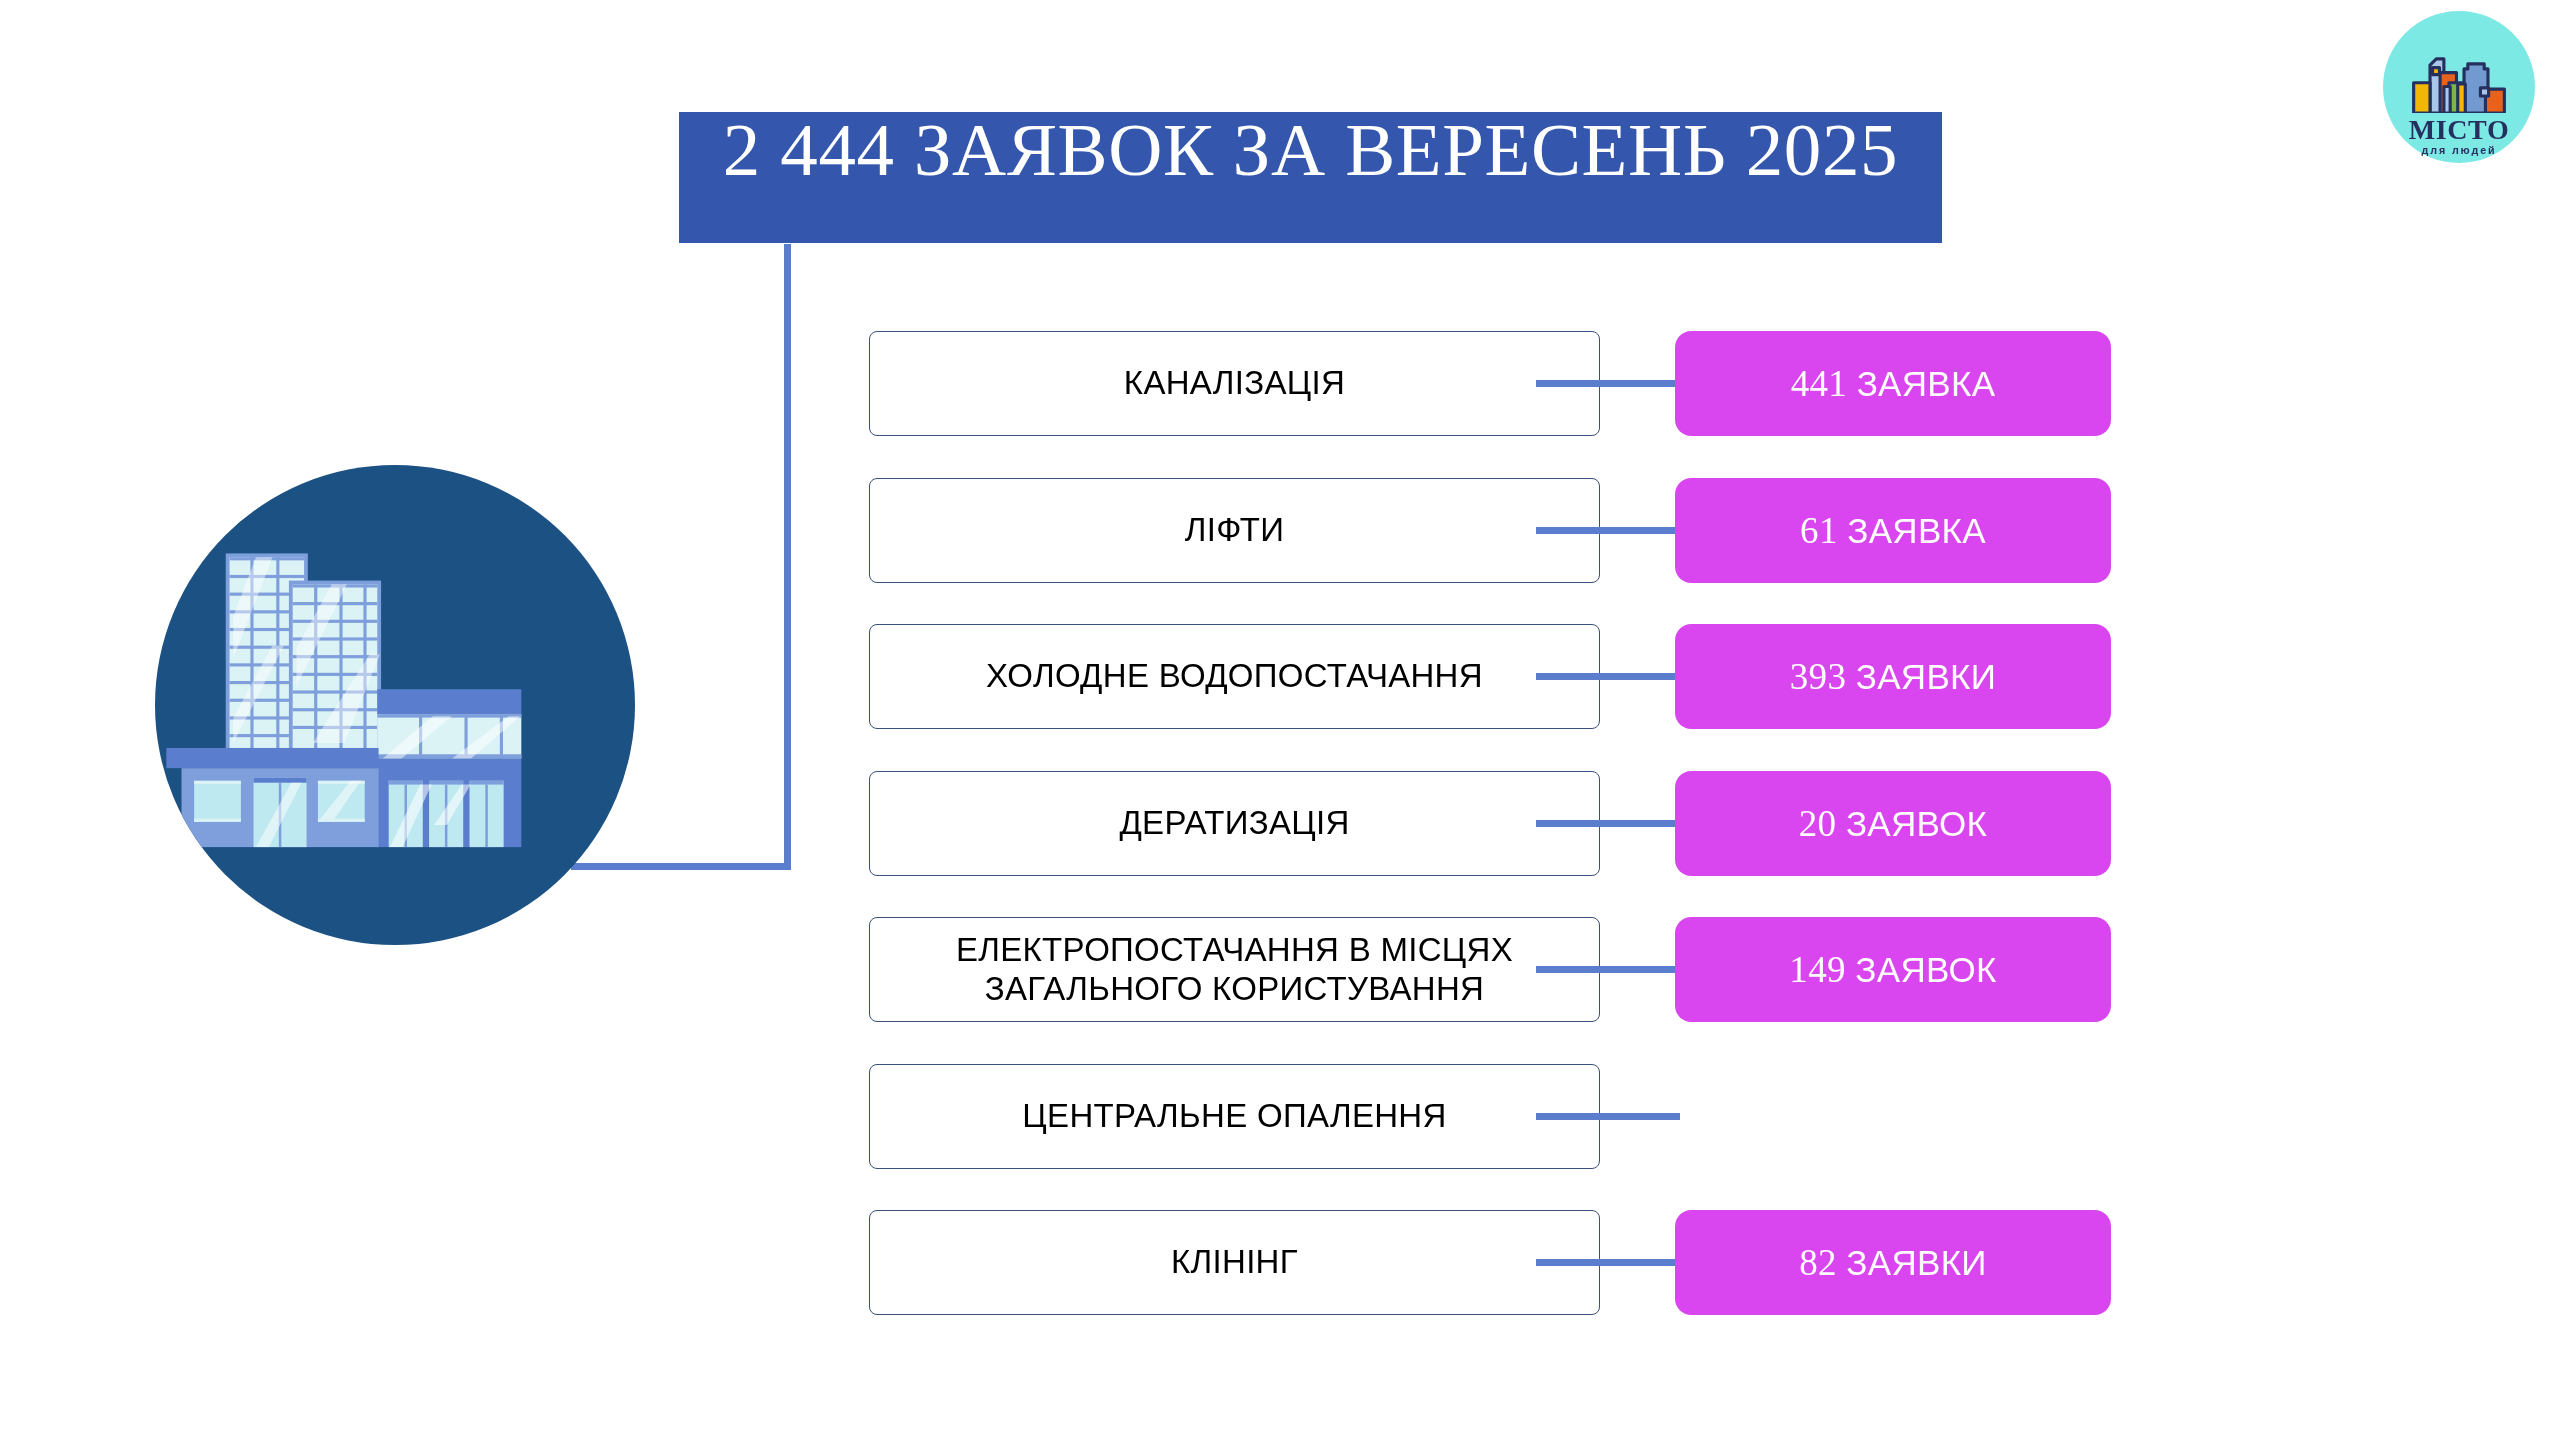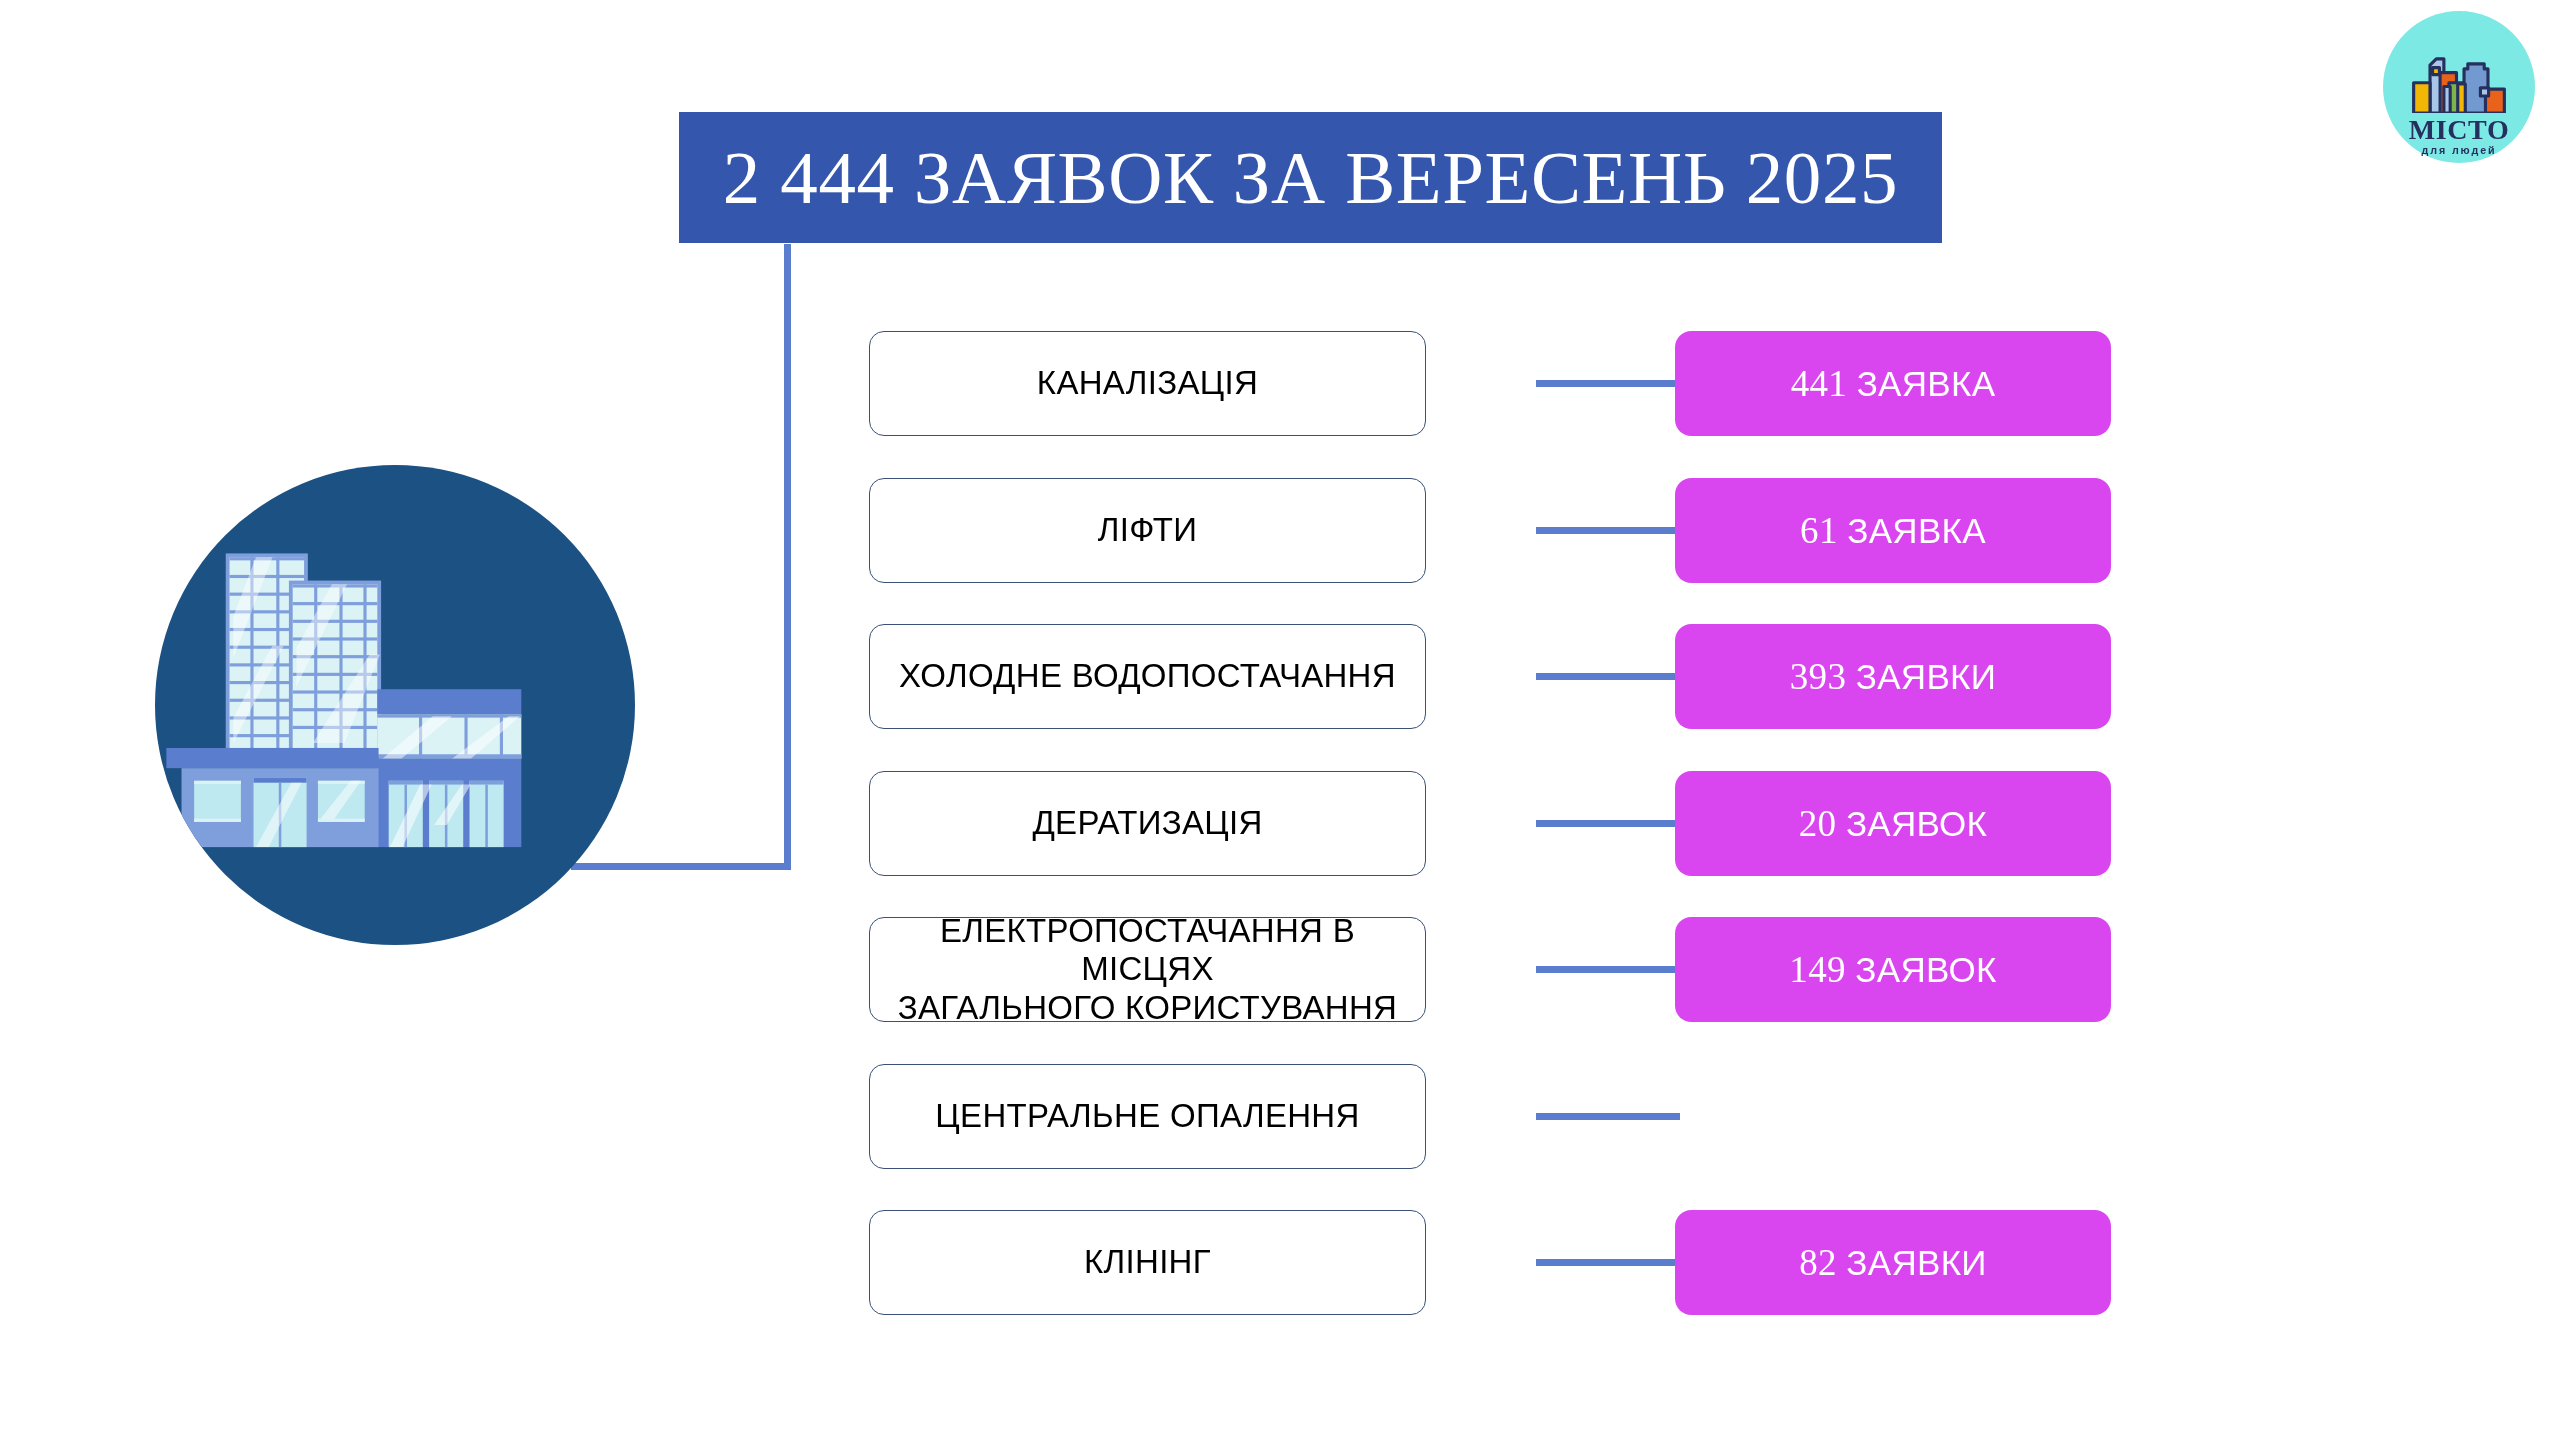--- a/index.html
+++ b/index.html
@@ -19,21 +19,20 @@
 
   
   #title-banner {
     position: absolute;
     left: 679px;
     top: 112px;
     width: 1263px;
     height: 131px;
     background: #3457AD;
     display: flex;
-    align-items: center;
     justify-content: center;
   }
   #title-text {
     color: #ffffff;
     font-family: "Liberation Serif", serif;
     font-size: 75px;
     font-weight: 400;
     letter-spacing: 0.6px;
     white-space: nowrap;
     line-height: 1;
@@ -75,25 +74,25 @@
     position: absolute;
     left: 0;
     top: 0;
     width: 2576px;
     height: 105px;
   }
   .label-box {
     position: absolute;
     left: 869px;
     top: 0;
-    width: 557px;
+    width: 731px;
     height: 105px;
     box-sizing: border-box;
     border: 1.9px solid #3A5077;
-    border-radius: 15px;
+    border-radius: 8px;
     background: #ffffff;
     display: flex;
     align-items: center;
     justify-content: center;
     text-align: center;
     padding: 0 14px;
   }
   .label-text {
     color: #000000;
     font-family: "Liberation Sans", sans-serif;

